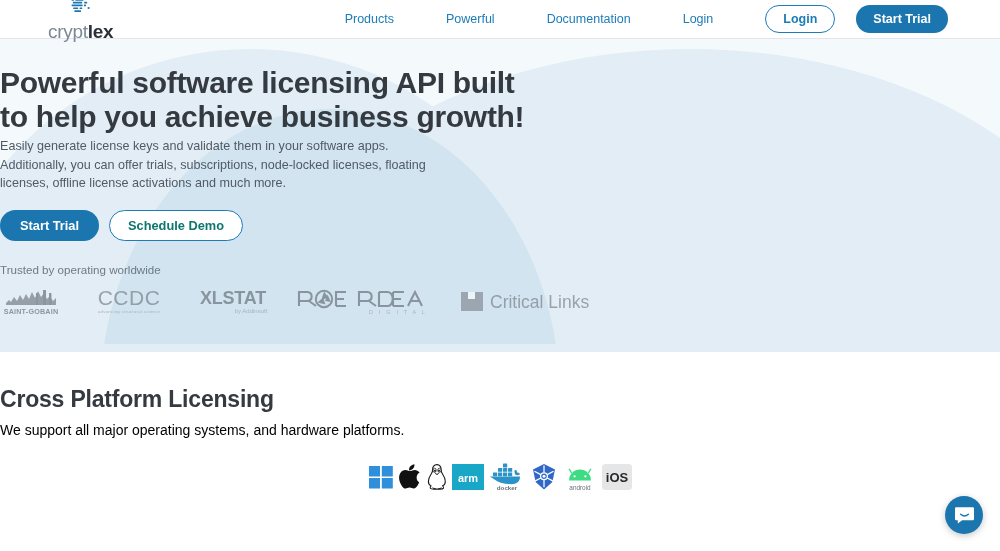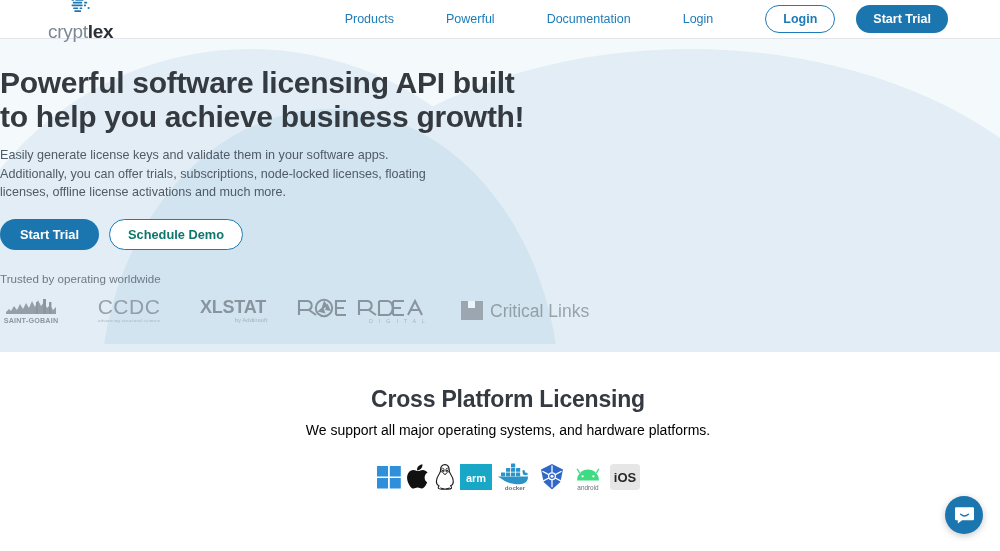--- a/index.html
+++ b/index.html
@@ -84,21 +84,21 @@
   }
   .hero-title {
     font-size: 30px;
     line-height: 33.5px;
     font-weight: 700;
     color: #343a40;
     letter-spacing: -0.3px;
     max-width: 530px;
   }
   .hero-sub {
-    margin-top: 13px;
+    margin-top: 4px;
     font-size: 12.6px;
     line-height: 18.7px;
     color: #4f5b66;
     max-width: 430px;
   }
   .hero-ctas { margin-top: 17px; display: flex; align-items: center; gap: 10px; }
   .btn-start-hero {
     background: #1b76b0; color: #fff; border: none;
     font-size: 12.8px; font-weight: 700;
     border-radius: 18px; padding: 8px 20px; cursor: pointer;
@@ -117,22 +117,21 @@
     margin-top: 9px;
     display: flex; align-items: center; gap: 24px;
     height: 34px;
   }
   .client-logo { opacity: 0.62; display: block; }
 
   
   .platform {
     background: #fff;
     padding-top: 34px;
-    text-align: center;
-    padding-left: 16px;
+    text-align: left;
   }
   .platform-title {
     font-size: 23px; font-weight: 700; color: #343a40; letter-spacing: -0.2px;
   }
   .platform-sub {
     margin-top: 9px; font-size: 14px; color: #000000;
   }
   .platform-icons {
     margin-top: 21px;
     display: flex; align-items: center; justify-content: center; gap: 4px;

